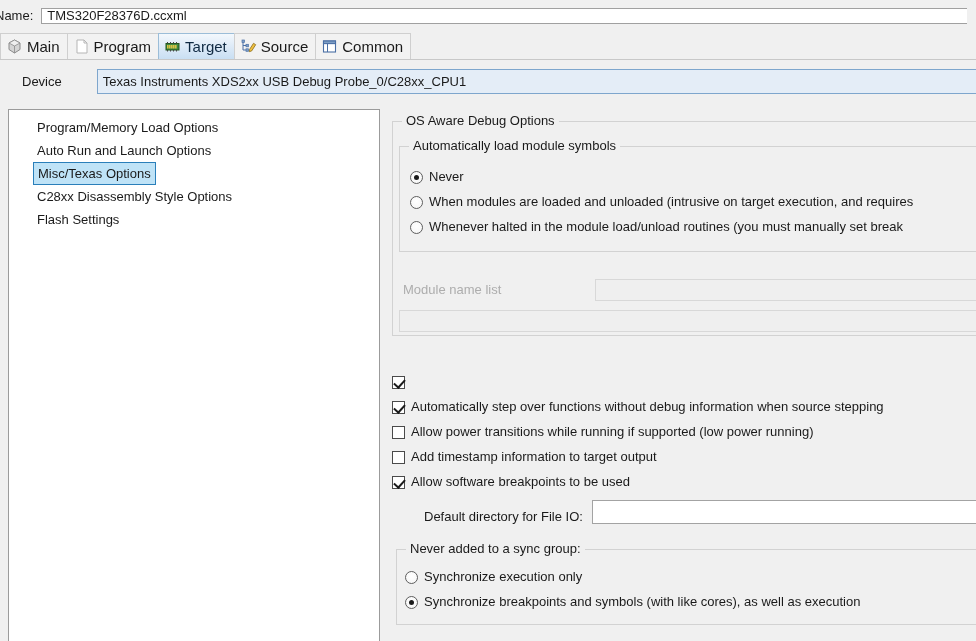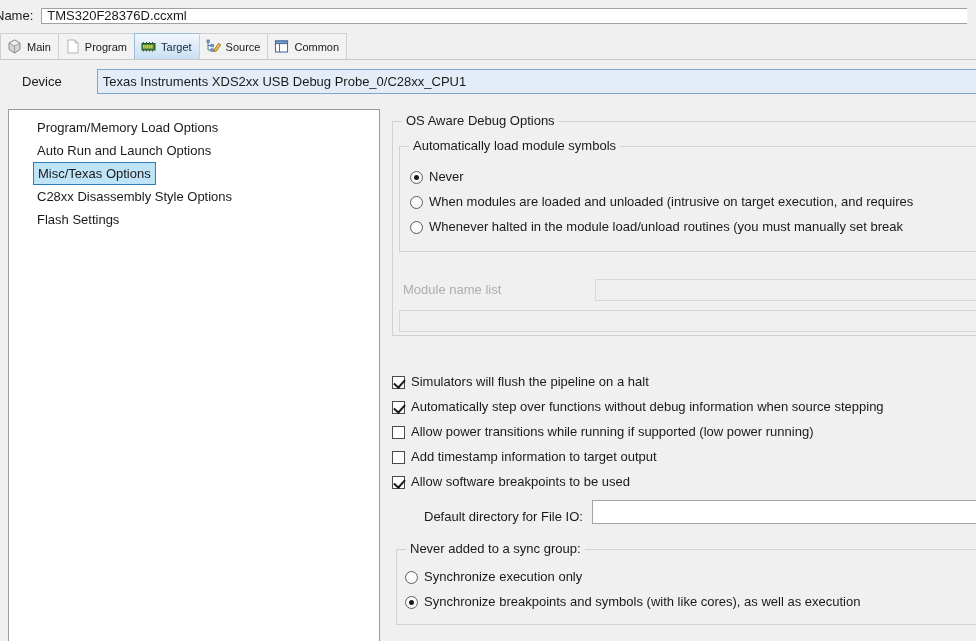--- a/index.html
+++ b/index.html
@@ -42,21 +42,21 @@
     display: flex; align-items: stretch;
     background: #f0f0f0;
     border-bottom: 1px solid #c8c8c8;
   }
   .tab {
     display: flex; align-items: center; gap: 4px;
     padding: 0 7px 0 5px;
     border: 1px solid #cfcfcf;
     border-bottom: none;
     background: #f2f2f2;
-    font-size: 11px; color: #1a1a1a;
+    font-size: 15px; color: #1a1a1a;
     white-space: nowrap;
     position: relative;
     margin-right: -1px;
   }
   .tab.active {
     background: linear-gradient(to bottom, #f3f8fd 0%, #dbe9f7 55%, #c9dff3 100%);
     border-color: #9bbdd8;
     color: #102a43;
   }
   .tab-icon { width: 17px; height: 17px; display: block; flex: 0 0 auto; }
@@ -335,21 +335,20 @@
         </div>
         <div class="field-row">
           <div class="field-disabled"></div>
         </div>
       </div>
     </div>
 
     <div class="check-block clip">
       <div class="check-row">
         <span class="checkbox checked"></span>
-        <span>Simulators will flush the pipeline on a halt</span>
       </div>
       <div class="check-row">
         <span class="checkbox checked"></span>
         <span>Automatically step over functions without debug information when source stepping</span>
       </div>
       <div class="check-row">
         <span class="checkbox"></span>
         <span>Allow power transitions while running if supported (low power running)</span>
       </div>
       <div class="check-row">

